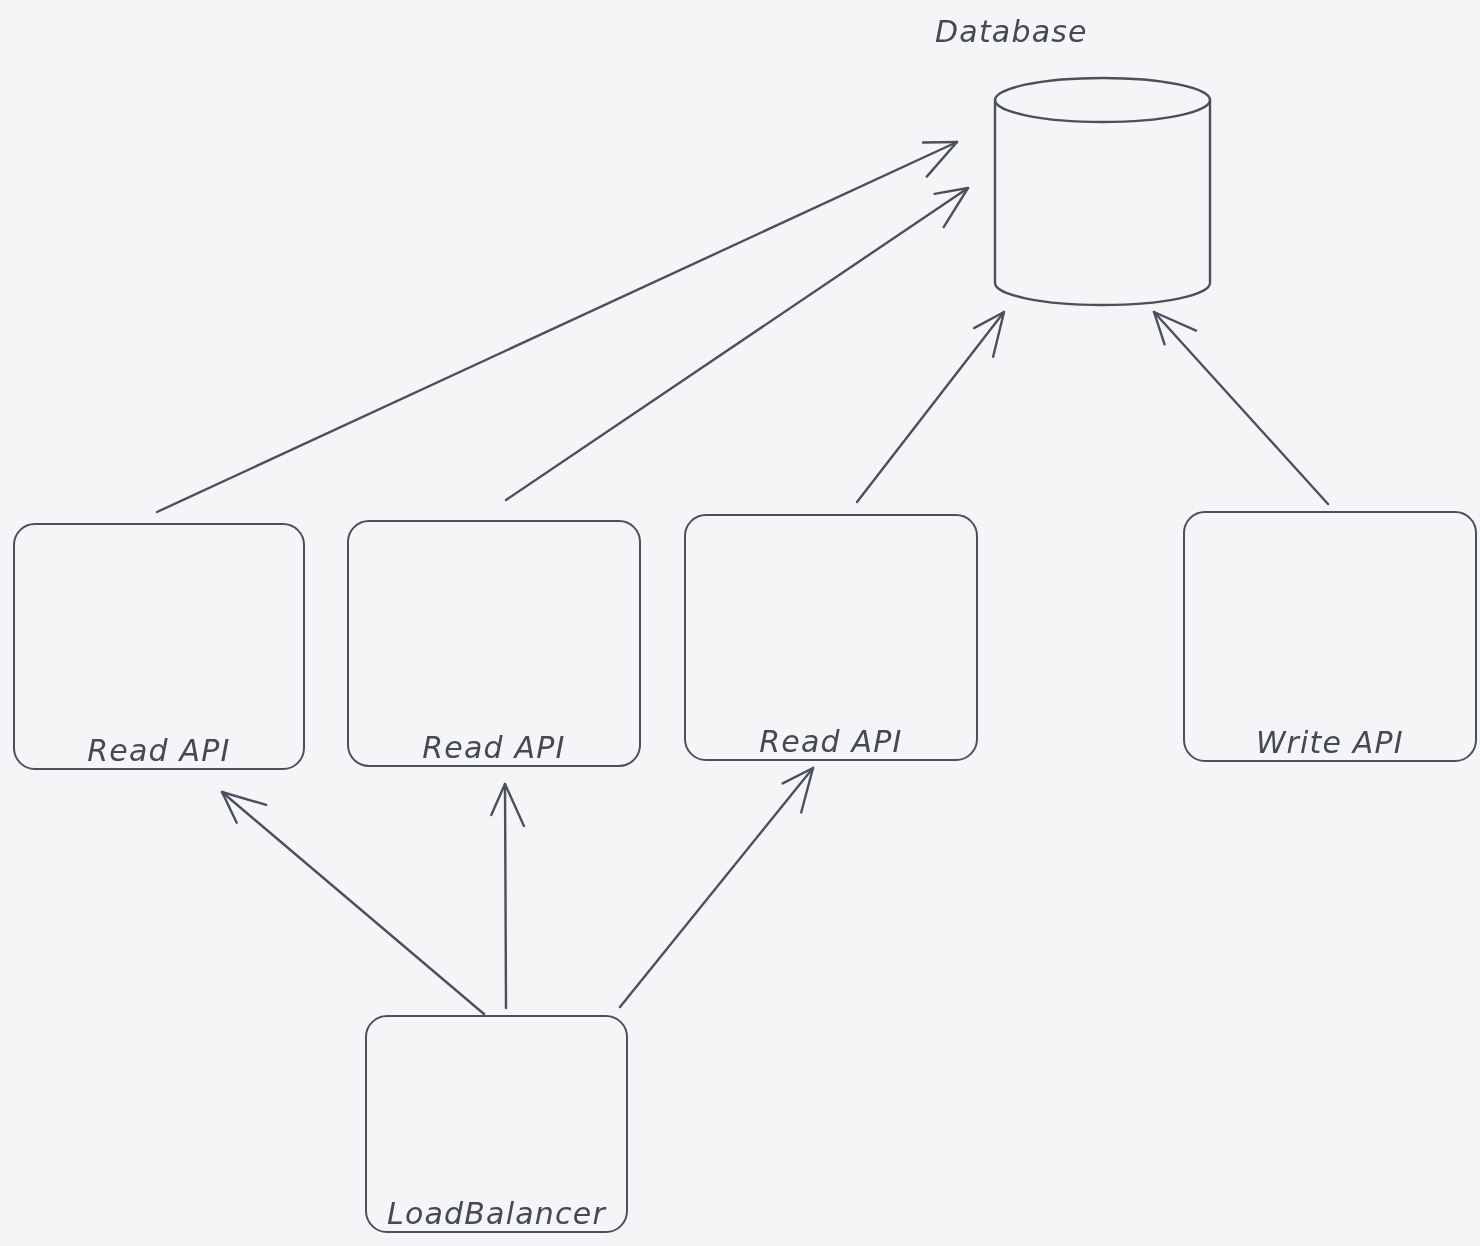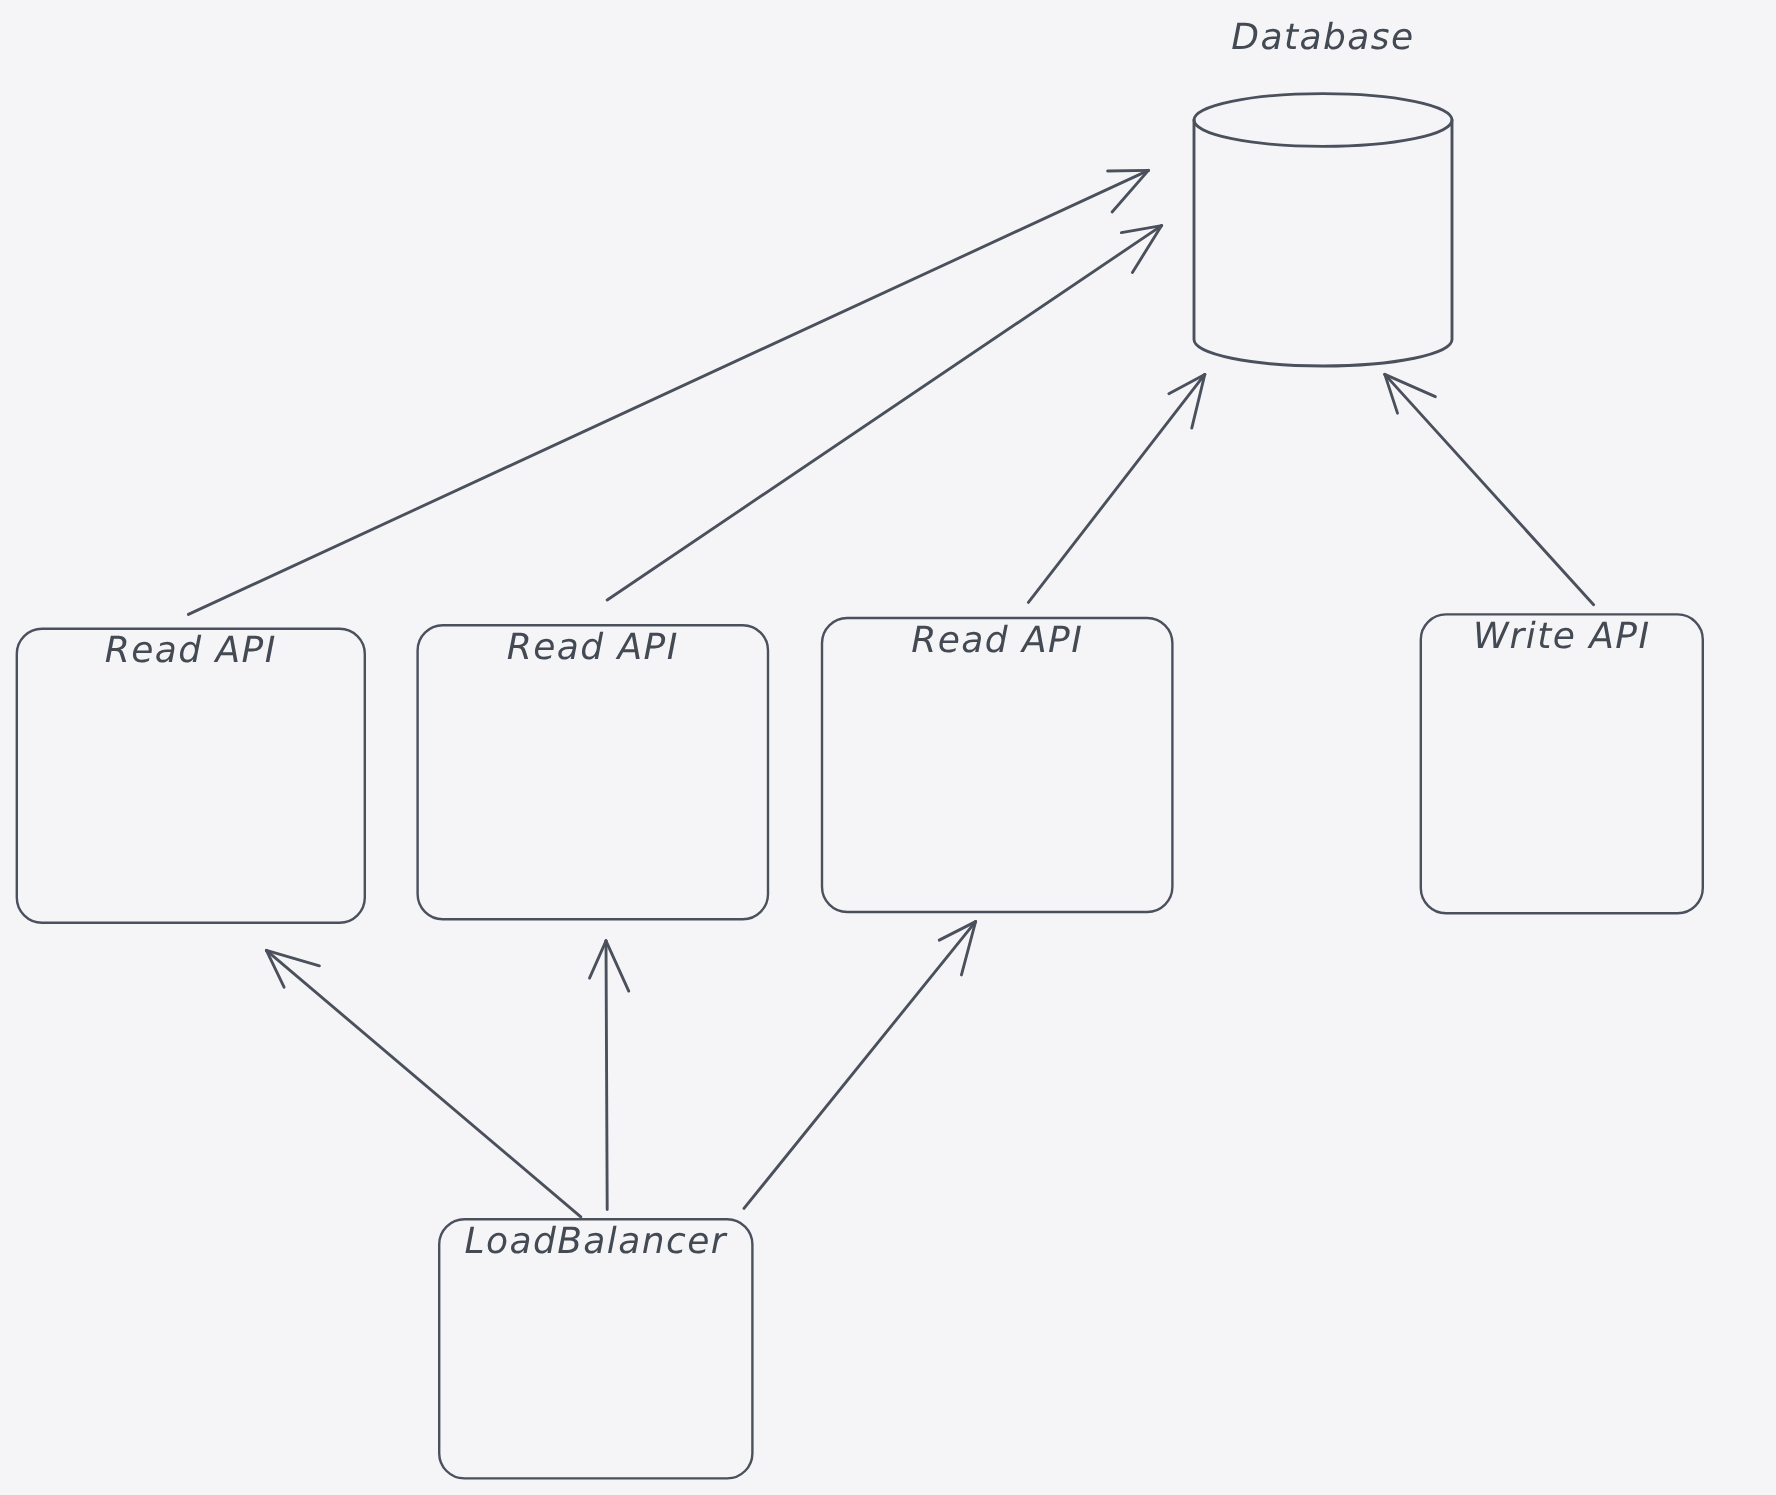--- a/index.html
+++ b/index.html
@@ -27,41 +27,40 @@
     height: 1246px;
     pointer-events: none;
   }
   .node {
     position: absolute;
     box-sizing: border-box;
     border: 2px solid #4a505c;
     border-radius: 22px;
     background: #f5f5f7;
     display: flex;
-    align-items: flex-start;
+    align-items: flex-end;
     justify-content: center;
   }
   .node-label {
     font-family: "DejaVu Sans", sans-serif;
     font-size: 30px;
     font-style: italic;
     letter-spacing: 1.2px;
     color: #434a54;
     white-space: nowrap;
     user-select: none;
   }
   .db-title {
     position: absolute;
     font-family: "DejaVu Sans", sans-serif;
     font-size: 30px;
     font-style: italic;
     letter-spacing: 1.2px;
     color: #434a54;
     white-space: nowrap;
-    text-align: center;
     user-select: none;
   }
 </style>
 </head>
 <body>
 
 <div id="canvas">
 
   <svg id="wires" viewBox="0 0 1480 1246" xmlns="http://www.w3.org/2000/svg">
     <g id="edge-group" fill="none" stroke="#4a505c" stroke-width="2.4" stroke-linecap="round" stroke-linejoin="round">
@@ -100,21 +99,21 @@
   </div>
 
   <div class="node" id="node-1" style="left: 347px; top: 520px; width: 294px; height: 247px;">
     <span class="node-label">Read API</span>
   </div>
 
   <div class="node" id="node-2" style="left: 684px; top: 514px; width: 294px; height: 247px;">
     <span class="node-label">Read API</span>
   </div>
 
-  <div class="node" id="node-3" style="left: 1183px; top: 511px; width: 237px; height: 251px;">
+  <div class="node" id="node-3" style="left: 1183px; top: 511px; width: 294px; height: 251px;">
     <span class="node-label">Write API</span>
   </div>
 
   <div class="node" id="node-4" style="left: 365px; top: 1015px; width: 263px; height: 218px;">
     <span class="node-label">LoadBalancer</span>
   </div>
 
 </div>
 
 </body></html>

